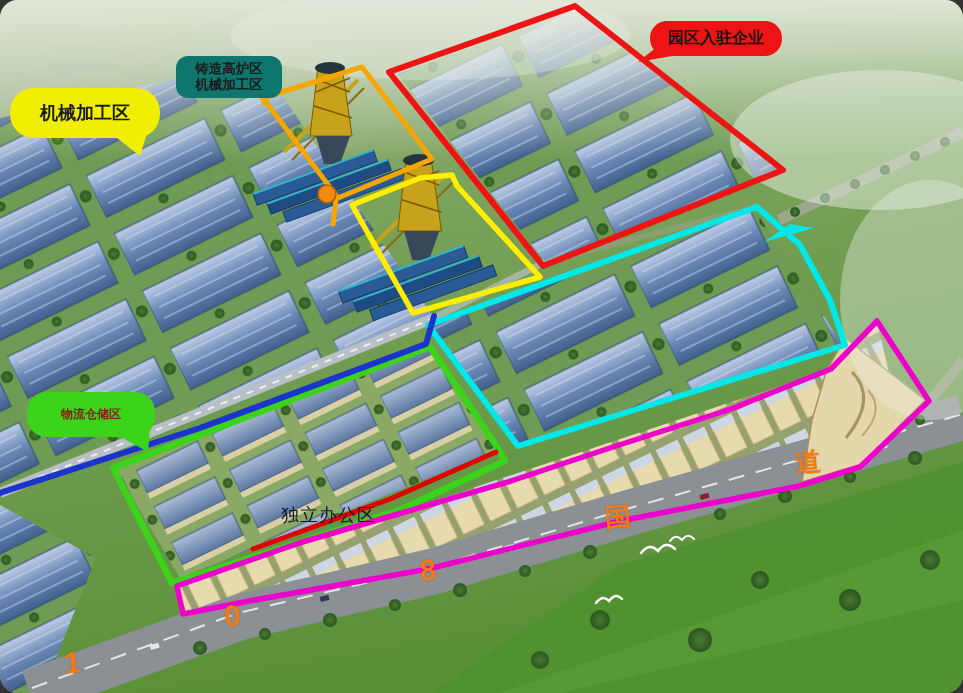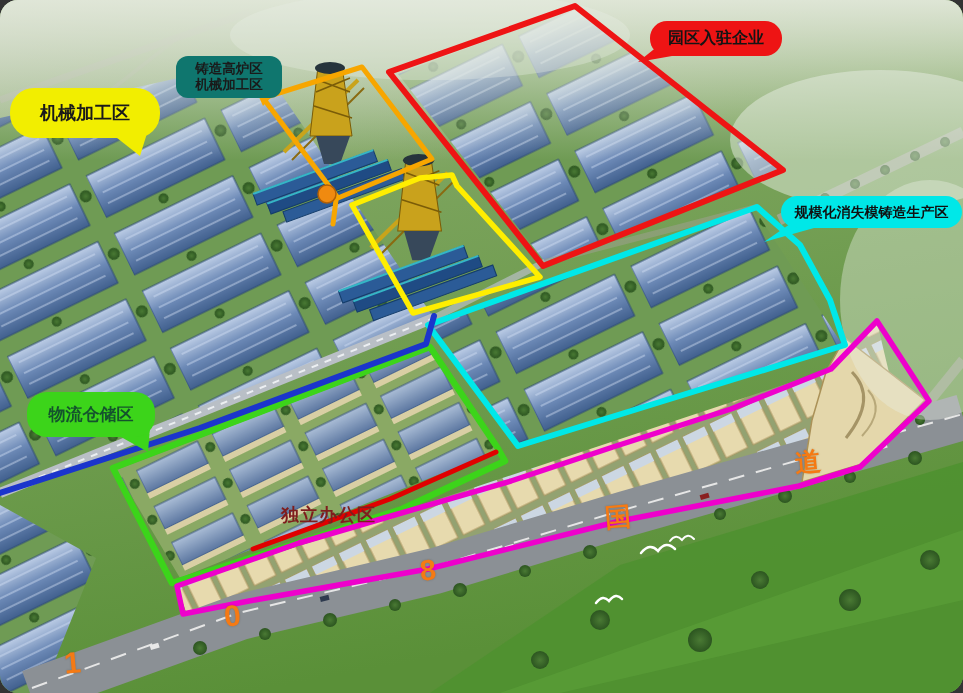--- a/index.html
+++ b/index.html
@@ -10,23 +10,23 @@
           font-weight:bold;text-align:center;z-index:5;line-height:1.15;}
   .bubble.enterprises{left:650px;top:21px;width:132px;height:35px;background:#ee1414;
           border-radius:17px;font-size:16px;color:#141414;}
   .bubble.foundry{left:176px;top:56px;width:106px;height:42px;background:#0f766e;
           border-radius:12px;font-size:13.5px;color:#1a1a1a;flex-direction:column;}
   .bubble.machining{left:10px;top:88px;width:150px;height:50px;background:#f2ee00;
           border-radius:24px;font-size:18px;color:#1a1a1a;}
   .bubble.lostfoam{left:781px;top:196px;width:181px;height:32px;background:#00e8e8;
           border-radius:16px;font-size:14px;color:#101010;}
   .bubble.logistics{left:27px;top:392px;width:128px;height:45px;background:#3cd41a;
-          border-radius:20px;font-size:17px;color:#14532d;}
-  .office-text{position:absolute;left:281px;top:503px;font-size:18px;font-weight:bold;
-          color:#7f1d1d;letter-spacing:1px;z-index:5;}
+          border-radius:20px;font-size:12px;color:#7f1d1d;}
+  .office-text{position:absolute;left:281px;top:503px;font-size:18px;font-weight:normal;
+          color:#0f172a;letter-spacing:1px;z-index:5;}
   .roadchar{position:absolute;font-weight:bold;color:#f57a14;z-index:4;
           transform:rotate(-5deg);text-shadow:0 0 2px rgba(40,30,0,.25);}
   .rc-1{left:64px;top:646px;font-size:30px;}
   .rc-0{left:224px;top:599px;font-size:30px;}
   .rc-8{left:420px;top:554px;font-size:29px;}
   .rc-g{left:605px;top:500px;font-size:26px;}
   .rc-d{left:795px;top:445px;font-size:26px;}
 </style>
 </head>
 <body>
@@ -200,21 +200,20 @@
     <polygon points="112,432 150,428 148,452" fill="#3cd41a"></polygon>
   </g>
 </svg>
 
 <div class="bubble enterprises">园区入驻企业</div>
 <div class="bubble foundry">
   <div>铸造高炉区</div>
   <div>机械加工区</div>
 </div>
 <div class="bubble machining">机械加工区</div>
-<div class="bubble lostfoam">规模化消失模铸造生产区</div>
 <div class="bubble logistics">物流仓储区</div>
 <div class="office-text">独立办公区</div>
 
 <span class="roadchar rc-1">1</span>
 <span class="roadchar rc-0">0</span>
 <span class="roadchar rc-8">8</span>
 <span class="roadchar rc-g">国</span>
 <span class="roadchar rc-d">道</span>
 
 </div>

